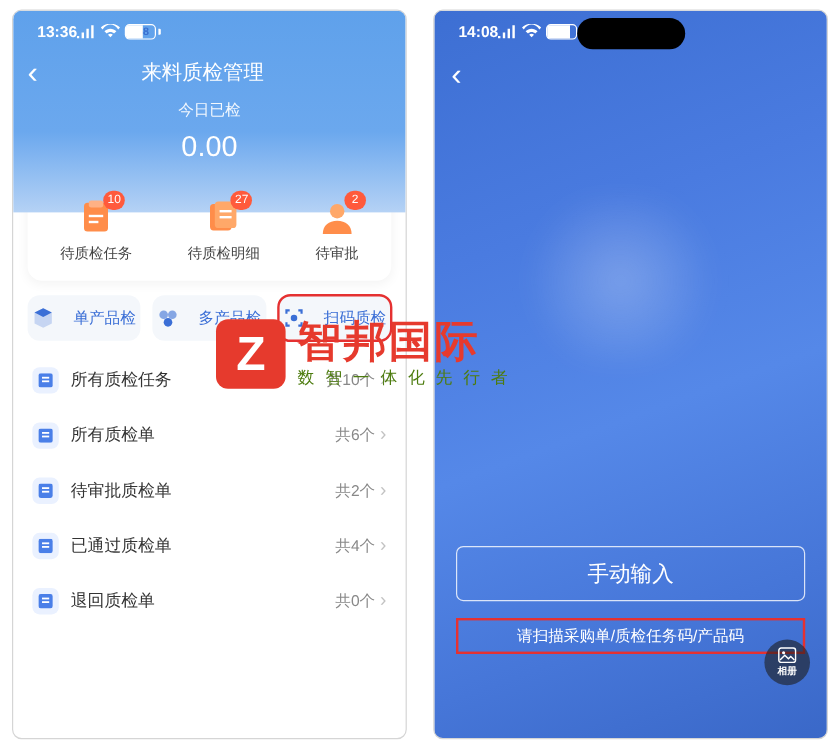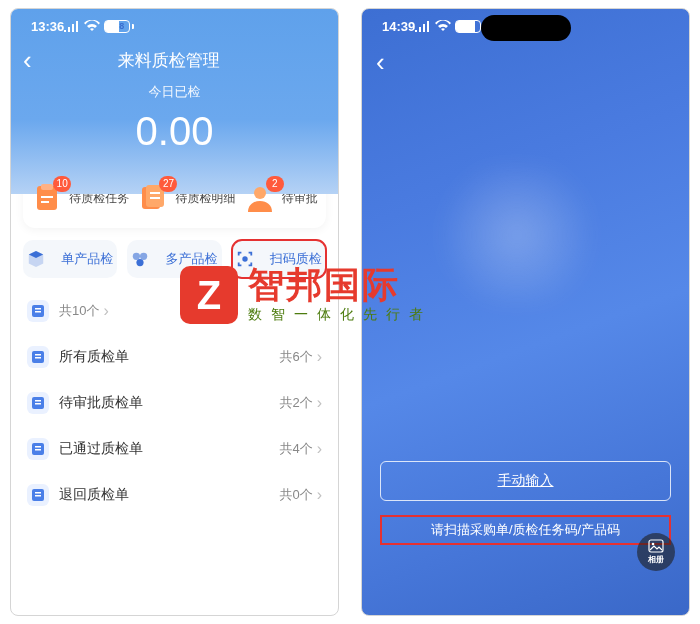--- a/index.html
+++ b/index.html
@@ -18,24 +18,24 @@
 
     .p1-header { background: linear-gradient(180deg, #5fa1eb 0%, #6ba8ee 60%, #b5d2f5 100%); color: #fff; padding-bottom: 40px; position: relative; }
     .p1-header .status-bar { color: #fff; }
     .p1-header .batt-box { border-color: #fff; }
     .p1-header .batt-fill { background: #fff; }
     .p1-header .batt-tip { background: #fff; }
     .nav-row { display: flex; align-items: center; padding: 4px 12px 4px; }
     .back-chevron { color: #fff; font-size: 26px; line-height: 1; }
     .page-title { flex: 1; text-align: center; font-size: 17px; font-weight: 500; margin-left: -20px; }
     .sub-title { text-align: center; font-size: 13px; opacity: 0.92; margin-top: 6px; }
-    .big-number { text-align: center; font-size: 40px; font-weight: 500; margin-top: 8px; }
+    .big-number { text-align: center; font-size: 24px; font-weight: 500; margin-top: 8px; }
 
     .card { background: #fff; margin: -26px 12px 0; border-radius: 12px; padding: 14px 4px 14px; display: flex; justify-content: space-around; box-shadow: 0 2px 10px rgba(0,0,0,0.05); }
-    .card-item { display: flex; flex-direction: row; align-items: center; font-size: 12px; color: #444; gap: 6px; }
+    .card-item { display: flex; flex-direction: column; align-items: center; font-size: 12px; color: #444; gap: 6px; }
     .card-icon { width: 32px; height: 32px; position: relative; }
     .card-svg { width: 100%; height: 100%; }
     .badge { position: absolute; top: -6px; right: -8px; background: #ff5a3c; color: #fff; font-size: 10px; border-radius: 9px; min-width: 18px; height: 16px; line-height: 16px; text-align: center; padding: 0 3px; font-weight: 500; }
 
     .action-row { display: flex; gap: 10px; margin: 12px 12px 10px; }
     .action-btn { flex: 1; background: #f4f7fb; border-radius: 10px; padding: 10px 4px; display: flex; align-items: center; justify-content: center; gap: 16px; font-size: 13px; color: #3b6fd6; font-weight: 500; }
     .action-icon { width: 18px; height: 18px; display: block; }
     .action-highlight { outline: 2.5px solid #e53131; outline-offset: -1px; }
 
     .menu { margin: 0 12px; }
@@ -49,21 +49,21 @@
     .p2 { background: linear-gradient(160deg, #3d6fd3 0%, #4a7be0 30%, #5588e8 55%, #4676d8 80%, #3a68c8 100%); color: #fff; }
     .p2 .status-bar { color: #fff; }
     .p2 .batt-box { border-color: #fff; }
     .p2 .batt-fill { background: #fff; }
     .p2 .batt-tip { background: #fff; }
     .notch { position: absolute; top: 6px; left: 50%; transform: translateX(-50%); width: 90px; height: 26px; background: #000; border-radius: 16px; z-index: 3; }
     .p2 .back { font-size: 26px; padding: 4px 14px; }
     .p2-body { flex: 1; position: relative; }
     .p2-glow { position: absolute; left: 20%; top: 22%; width: 180px; height: 140px; background: radial-gradient(circle, rgba(255,255,255,0.25), rgba(255,255,255,0) 70%); filter: blur(10px); }
     .p2-bottom { padding: 0 18px 70px; }
-    .manual-btn { border: 1px solid rgba(255,255,255,0.8); border-radius: 6px; text-align: center; padding: 10px; font-size: 14px; color: #fff; margin-bottom: 14px; text-decoration: underline; }
+    .manual-btn { border: 1px solid rgba(255,255,255,0.8); border-radius: 6px; text-align: center; padding: 10px; font-size: 18px; color: #fff; margin-bottom: 14px; }
     .scan-hint { text-align: center; font-size: 13px; color: #fff; padding: 4px 6px; border: 2px solid #e53131; }
     .album-btn { position: absolute; right: 14px; bottom: 44px; width: 38px; height: 38px; border-radius: 50%; background: rgba(30,30,30,0.6); display: flex; flex-direction: column; align-items: center; justify-content: center; gap: 1px; font-weight: bold; }
     .album-btn svg { width: 16px; height: 14px; }
     .album-label { font-size: 8px; color: #fff; }
 
     
     .watermark { position: absolute; top: 266px; left: 180px; display: flex; align-items: center; z-index: 10; pointer-events: none; }
     .wm-logo { width: 58px; height: 58px; background: #e63a2d; border-radius: 10px; color: #fff; font-size: 40px; font-weight: 700; display: flex; align-items: center; justify-content: center; margin-right: 10px; }
     .wm-text { display: flex; flex-direction: column; }
     .wm-main { font-size: 36px; font-weight: 700; color: #e63a2d; letter-spacing: 2px; line-height: 1.05; }
@@ -168,20 +168,21 @@
 
   <div class="menu">
     <div class="menu-item">
       <div class="menu-icon">
           <svg width="12" height="12" viewBox="0 0 12 12">
             <rect width="12" height="12" rx="2" fill="#4a7fe8"></rect>
             <rect x="3" y="3" width="6" height="1.5" fill="#fff"></rect>
             <rect x="3" y="6" width="6" height="1.5" fill="#fff"></rect>
           </svg>
         </div>
+      <span class="menu-label">所有质检任务</span>
       <span class="menu-count">共10个</span>
       <span class="menu-chevron">›</span>
     </div>
     <div class="menu-item">
       <div class="menu-icon">
           <svg width="12" height="12" viewBox="0 0 12 12">
             <rect width="12" height="12" rx="2" fill="#4a7fe8"></rect>
             <rect x="3" y="3" width="6" height="1.5" fill="#fff"></rect>
             <rect x="3" y="6" width="6" height="1.5" fill="#fff"></rect>
           </svg>
@@ -225,21 +226,21 @@
       <span class="menu-label">退回质检单</span>
       <span class="menu-count">共0个</span>
       <span class="menu-chevron">›</span>
     </div>
   </div>
 </div>
 
 <div class="phone p2">
   <div class="notch"></div>
   <div class="status-bar">
-    <span>14:39</span>
+    <span>14:08</span>
     <div class="status-icons">
       <span class="signal">
           <svg width="16" height="12" viewBox="0 0 16 12">
             <path fill="#fff" d="M0 10h2v2H0zM4 7h2v5H4zM8 4h2v8H8zM12 1h2v11h-2z"></path>
           </svg>
         </span>
       <span class="wifi">
           <svg width="16" height="12" viewBox="0 0 16 12">
             <path fill="#fff" d="M8 11L6 9c1.1-1.1 2.9-1.1 4 0zM3 6c2.8-2.8 7.2-2.8 10 0l-2 2c-1.7-1.7-4.3-1.7-6 0zM0 3C4.4-1.4 11.6-1.4 16 3l-1.5 1.5C11-1 5-1 1.5 4.5z"></path>
           </svg>

